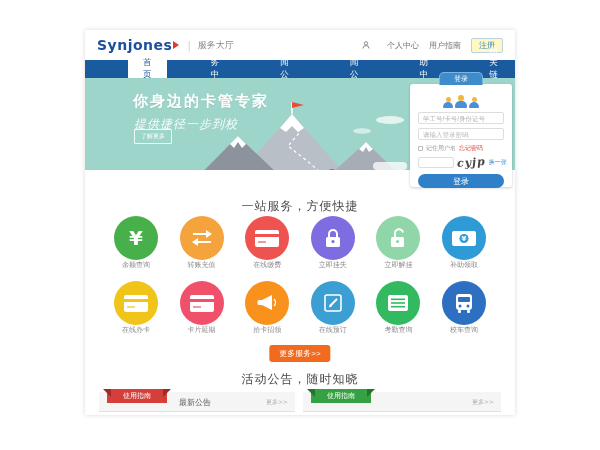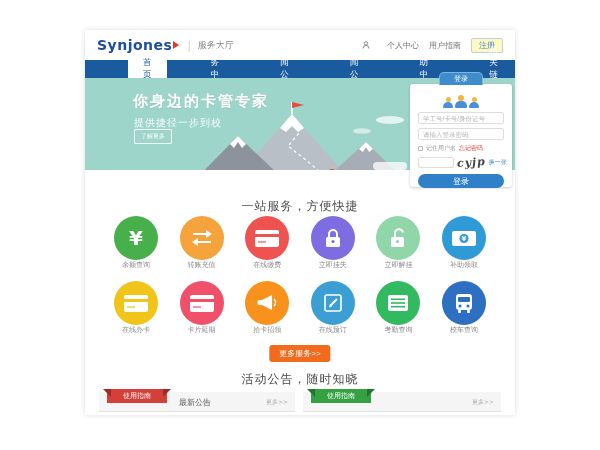--- a/index.html
+++ b/index.html
@@ -26,21 +26,21 @@
   .nav { position:absolute; top:30px; left:0; right:0; height:18px; background:#1a5a9e;
     display:flex; align-items:stretch; padding-left:14px; }
   .nav-item { color:#fff; font-size:8.5px; display:flex; align-items:center;
     padding:0 15px; cursor:pointer;margin-left:29px; }
   .nav-item.active { background:#fff; color:#1a5a9e; }
 
   
   .hero { position:absolute; top:48px; left:0; right:0; height:92px; background:#9ed5cb; overflow:hidden; }
   .hero-title { position:absolute; left:48px; top:14px; color:#fff; font-size:15px;
     font-weight:bold; letter-spacing:2px; text-shadow:0 1px 1px rgba(0,0,0,.08); }
-  .hero-sub { position:absolute; left:49px; top:38px; color:rgba(255,255,255,.92); font-size:10px; letter-spacing:1px; }
+  .hero-sub { position:absolute; left:49px; top:38px; color:rgba(255,255,255,.92); font-size:12px; letter-spacing:1px;font-style:italic; }
   .hero-cta { position:absolute; left:49px; top:51px; border:1px solid rgba(255,255,255,.85);
     color:#fff; font-size:6px; padding:2px 6px; border-radius:1px; background:transparent; cursor:pointer; }
   .mountains { position:absolute; left:95px; top:20px; }
   .cloud { position:absolute; background:rgba(255,255,255,.75); border-radius:10px; }
 
   
   .login { position:absolute; left:325px; top:42px; width:120px; height:115px; z-index:5; }
   .login-tab { position:absolute; left:29px; top:0; width:44px; height:13px; background:#3f8ccc;
     border:1px solid #7db4e0; border-bottom:none; border-radius:5px 5px 0 0; color:#fff;
     font-size:7px; text-align:center; line-height:12px; cursor:pointer; z-index:2; }

